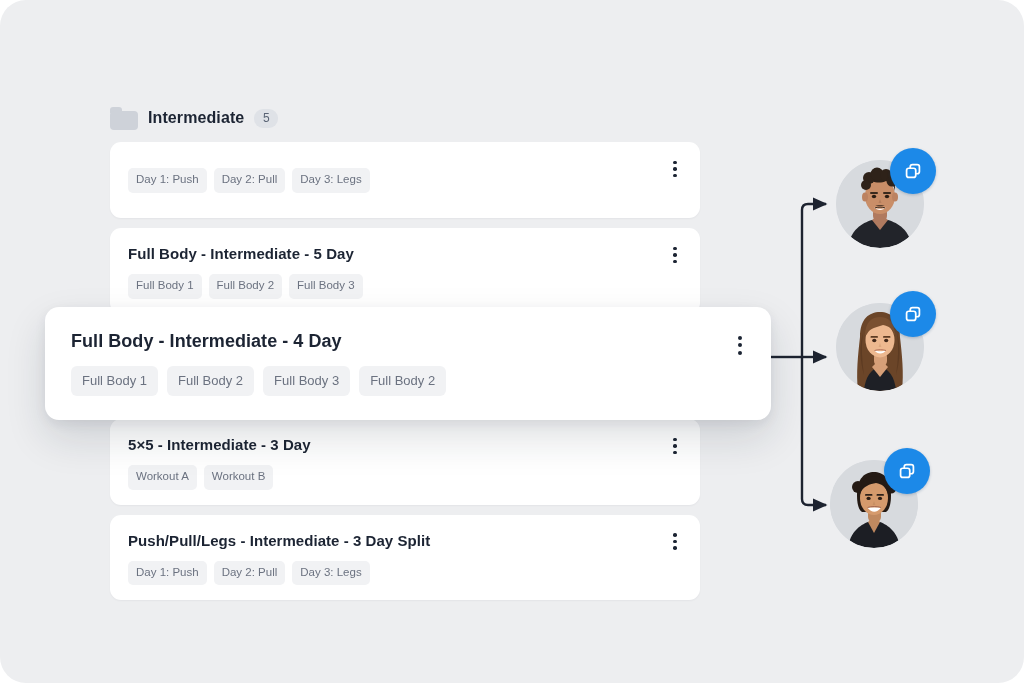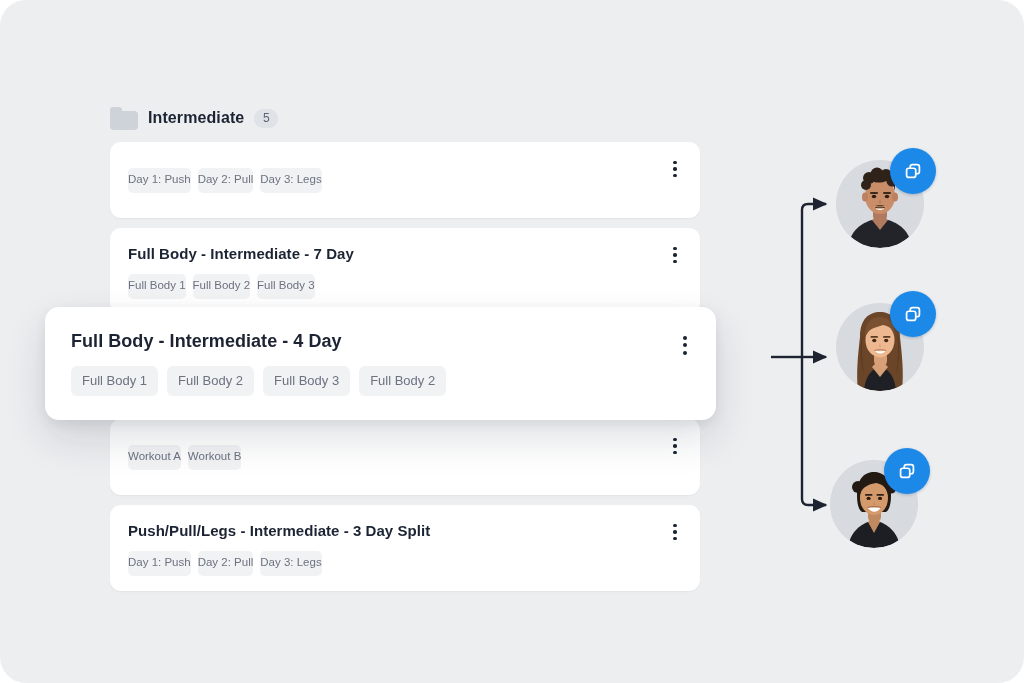--- a/index.html
+++ b/index.html
@@ -99,21 +99,21 @@
     flex-wrap: wrap;
     gap: 7px;
     margin-top: 10px;
   }
   .tag {
     background: #f1f2f4;
     color: #6b7280;
     font-size: 11.5px;
     line-height: 1;
     border-radius: 5px;
-    padding: 6px 0 7px;
+    padding: 6px 8px 7px;
     white-space: nowrap;
   }
   .kebab {
     position: absolute;
     right: 16px;
     top: 16px;
     width: 18px;
     height: 22px;
     display: flex;
     flex-direction: column;
@@ -133,21 +133,21 @@
   
   .card.obscured {
     visibility: hidden;
   }
 
   
   .floating-card {
     position: absolute;
     left: 45px;
     top: 307px;
-    width: 671px;
+    width: 726px;
     background: #ffffff;
     border-radius: 14px;
     padding: 22px 26px 24px 26px;
     box-sizing: border-box;
     box-shadow: 0 18px 40px rgba(23,32,50,0.14), 0 4px 12px rgba(23,32,50,0.07);
     z-index: 30;
   }
   .floating-card .card-title {
     font-size: 18px;
     line-height: 24px;
@@ -234,21 +234,21 @@
         <span class="tag">Day 3: Legs</span>
       </div>
       <div class="kebab">
           <i></i>
           <i></i>
           <i></i>
         </div>
     </div>
 
     <div class="card">
-      <div class="card-title">Full Body - Intermediate - 7 Day</div>
+      <div class="card-title">Full Body - Intermediate - 5 Day</div>
       <div class="tag-row">
         <span class="tag">Full Body 1</span>
         <span class="tag">Full Body 2</span>
         <span class="tag">Full Body 3</span>
       </div>
       <div class="kebab">
           <i></i>
           <i></i>
           <i></i>
         </div>
@@ -258,20 +258,21 @@
       <div class="card-title">Full Body - Intermediate - 4 Day</div>
       <div class="tag-row">
         <span class="tag">Full Body 1</span>
         <span class="tag">Full Body 2</span>
         <span class="tag">Full Body 3</span>
         <span class="tag">Full Body 4</span>
       </div>
     </div>
 
     <div class="card">
+      <div class="card-title">5×5 - Intermediate - 3 Day</div>
       <div class="tag-row">
         <span class="tag">Workout A</span>
         <span class="tag">Workout B</span>
       </div>
       <div class="kebab">
           <i></i>
           <i></i>
           <i></i>
         </div>
     </div>

